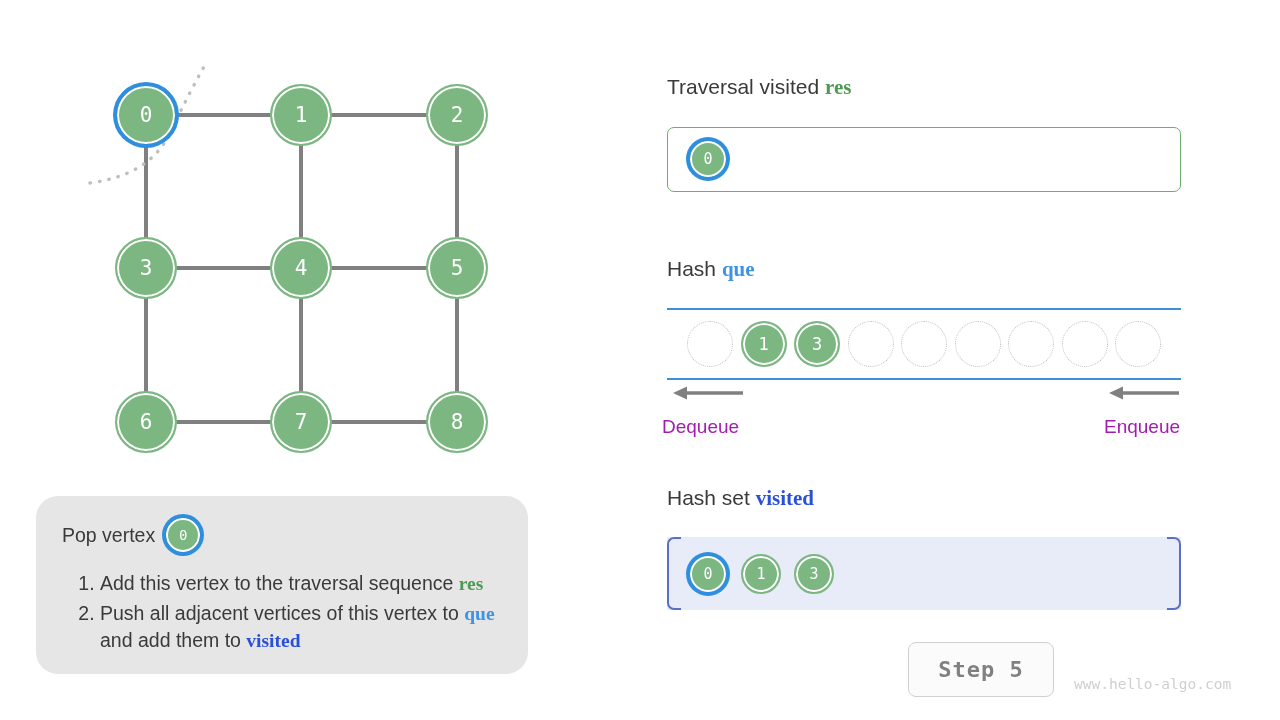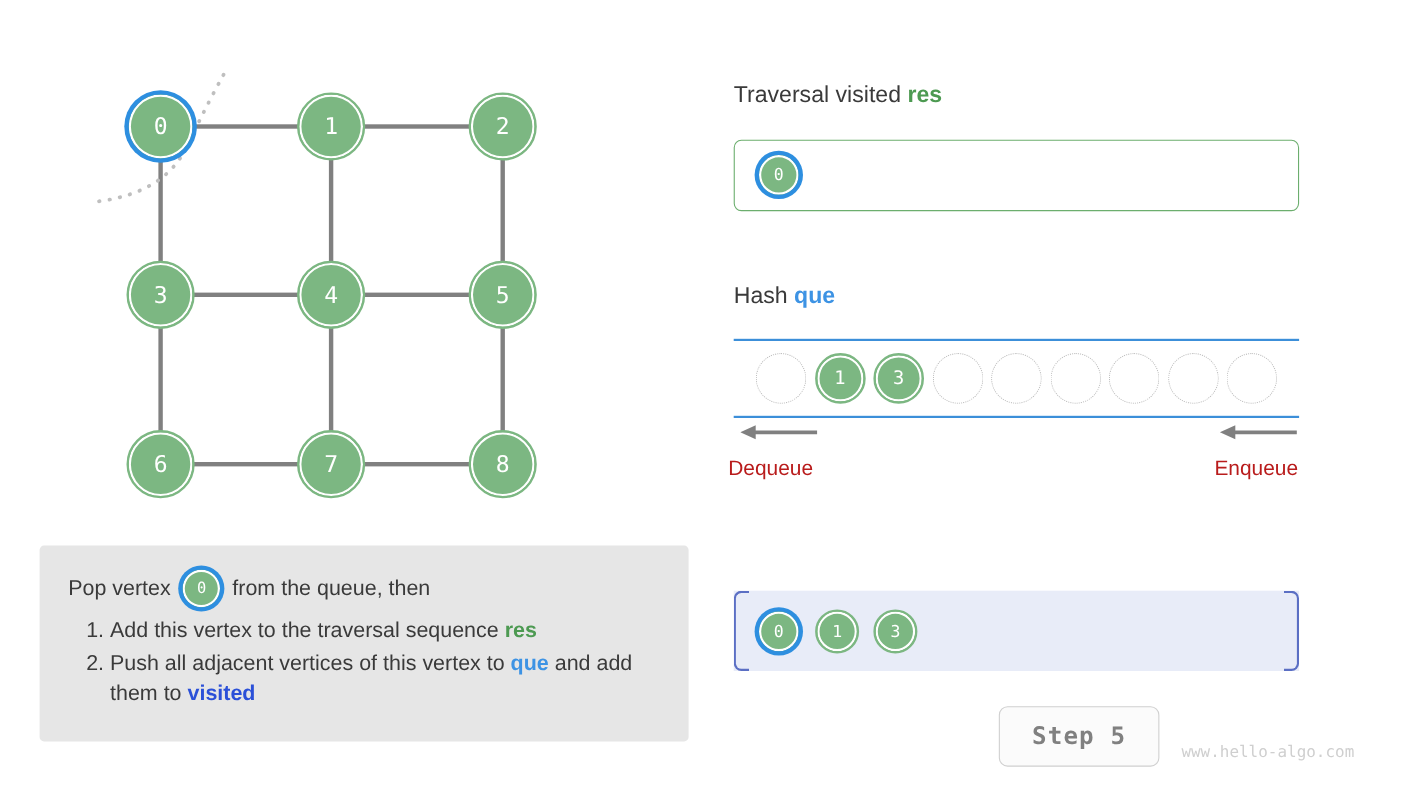--- a/index.html
+++ b/index.html
@@ -60,51 +60,51 @@
     left: 88px; top: 55px;
     width: 140px; height: 140px;
     z-index: 2;
     pointer-events: none;
   }
 
   
   #caption-box {
     position: absolute;
     left: 36px; top: 496px;
-    width: 590px; height: 178px;
+    width: 492px; height: 178px;
     background: #e6e6e6;
-    border-radius: 4px;
+    border-radius: 22px;
     box-sizing: border-box;
     padding: 22px 26px 0 26px;
   }
   .caption-line1 {
     font-size: 19.5px;
     color: #3a3a3a;
     display: flex;
     align-items: center;
     height: 34px;
     white-space: nowrap;
   }
   .inline-vertex {
     position: relative;
     display: inline-flex;
     width: 38px; height: 38px;
     font-size: 14px;
     margin: 0 9px;
     flex: none;
   }
   ol.caption-list {
-    margin: 8px 0 0 0;
+    margin: 18px 0 0 0;
     padding-left: 38px;
     font-size: 19.5px;
     color: #3a3a3a;
     line-height: 1.42;
   }
   ol.caption-list li { margin-bottom: 2px; }
-  .mono { font-family: Liberation Sans, sans-serif; font-weight: bold; }
+  .mono { font-family: Liberation Serif, serif; font-weight: bold; }
   .c-res { color: #4d9a52; }
   .c-que { color: #3d93e4; text-align: center; }
   .c-visited { color: #2b50d8; }
 
   
   #right-col { position: absolute; left: 666px; top: 0; width: 600px; height: 720px; }
   .section-title {
     position: absolute;
     font-size: 21px;
     color: #3a3a3a;
@@ -136,21 +136,21 @@
     box-sizing: border-box;
     border: 1.6px dotted #bdbdbd;
     background: #ffffff;
   }
   .q-node { width: 46px; height: 46px; font-size: 17px; top: 13px; }
 
   .q-arrow { position: absolute; top: 386px; height: 14px; }
   .q-arrow svg { display: block; }
   .q-label {
     position: absolute; top: 416px;
-    font-size: 19px; color: #b91c1c;
+    font-size: 19px; color: #a21caf;
     white-space: nowrap;
   }
 
   
   #hash-box {
     position: absolute;
     left: 1px; top: 537px;
     width: 514px; height: 73px;
     background: #e8ecf8;
     box-sizing: border-box;
@@ -243,21 +243,20 @@
       </div>
     </div>
 </div>
 
 <div id="caption-box">
   <div class="caption-line1">
     <span>Pop vertex</span>
     <span class="vertex highlight inline-vertex">
       <span>0</span>
     </span>
-    <span>from the queue, then</span>
   </div>
   <ol class="caption-list">
     <li>
       <span>Add this vertex to the traversal sequence </span><span class="mono c-res">res</span>
     </li>
     <li>
       <span>Push all adjacent vertices of this vertex to </span><span class="mono c-que">que</span><span> and add them to </span><span class="mono c-visited">visited</span>
     </li>
   </ol>
 </div>
@@ -307,20 +306,24 @@
   </div>
   <div class="q-arrow" style="left:443px;">
     <svg width="70" height="14" viewBox="0 0 70 14">
       <line x1="12" y1="7" x2="70" y2="7" stroke="#808080" stroke-width="3.4"></line>
       <polygon points="0,7 14,0.6 14,13.4" fill="#808080"></polygon>
     </svg>
   </div>
   <div class="q-label" style="left:-4px;">Dequeue</div>
   <div class="q-label" style="left:438px;">Enqueue</div>
 
+  <div class="section-title" style="left:1px; top:486px;">
+    <span>Hash set</span>
+    <span class="mono c-visited">visited</span>
+  </div>
   <div id="hash-box"></div>
   <div class="bracket left"></div>
   <div class="bracket right"></div>
   <div id="hash-items">
       <div class="vertex h-node highlight" style="position: absolute; left: 22px;">
         <span>0</span>
       </div>
       <div class="vertex h-node" style="position: absolute; left: 75px;">
         <span>1</span>
       </div>

